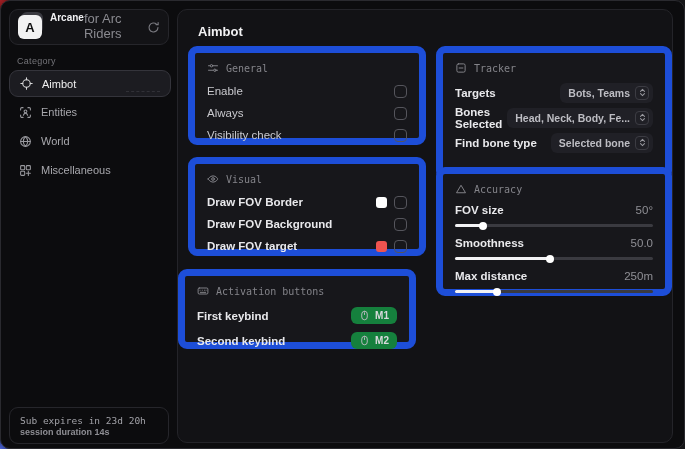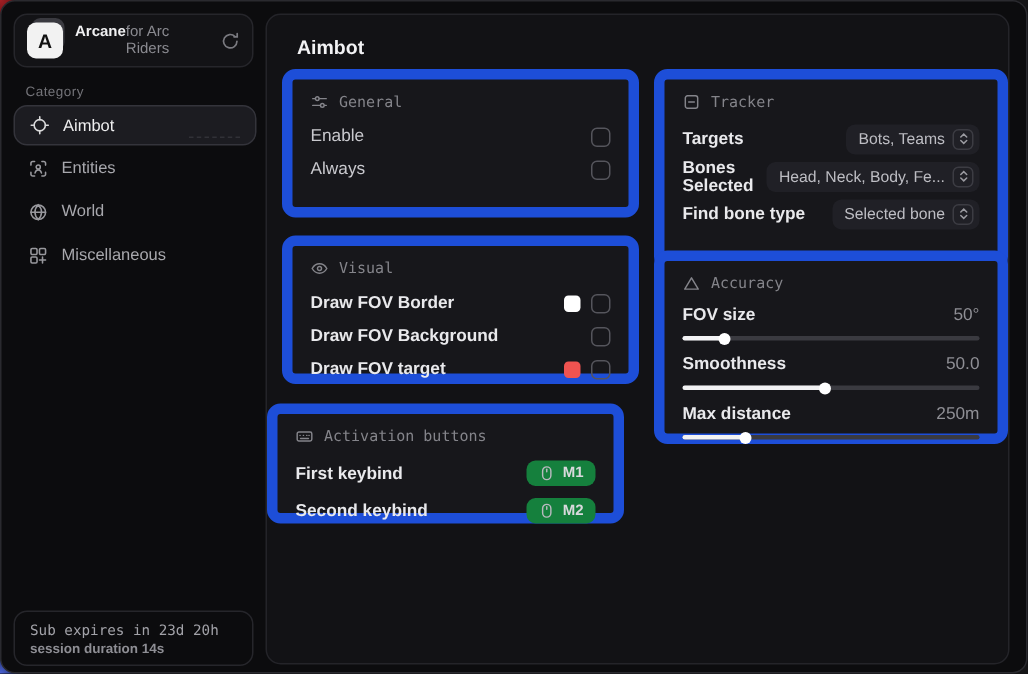--- a/index.html
+++ b/index.html
@@ -30,21 +30,21 @@
     background:#3a3a40; border-radius:6px;
   }
   .logo {
     position:absolute; left:0; top:0; width:24px; height:24px;
     background:#f2f2f2; border-radius:6px;
     display:flex; align-items:center; justify-content:center;
     font-weight:bold; font-size:13px; color:#111;
   }
   .sb-titles { display:flex; flex-direction:row; line-height:1.15; flex:1; }
   .sb-title { color:#f0f0f2; font-size:10px; font-weight:bold; }
-  .sb-subtitle { color:#8a8a90; font-size:10px; }
+  .sb-subtitle { color:#8a8a90; font-size:13px; }
   .sb-gear { color:#7a7a80; display:flex; }
 
   .category-label {
     position:absolute; left:16px; top:55px;
     color:#737378; font-size:9px; letter-spacing:.3px;
   }
   .nav { position:absolute; left:8px; top:69px; width:162px; }
   .nav-item {
     height:28px; display:flex; align-items:center; gap:9px;
     padding:0 10px; color:#a8a8ad; font-size:11px; border-radius:9px;
@@ -103,20 +103,21 @@
   .checkbox {
     width:13px; height:13px; border:1.5px solid #55555c; border-radius:4px;
     background:transparent;
   }
   .swatch { width:11px; height:11px; border-radius:3px; }
 
   .dropdown {
     display:flex; align-items:center; gap:5px;
     background:#202026; border-radius:6px; padding:3px 4px 3px 8px;
     max-width:152px;
+    font-weight:bold;
   }
   .dropdown-value {
     color:#bdbdc3; font-size:10.5px; white-space:nowrap; overflow:hidden;
     text-overflow:ellipsis;
   }
   .dd-chev {
     width:14px; height:14px; border:1px solid #3c3c43; border-radius:4px;
     display:flex; align-items:center; justify-content:center; color:#9a9aa0; flex:0 0 auto;
   }
 
@@ -229,20 +230,24 @@
         <span>General</span>
       </div>
       <div class="row">
         <span class="row-label">Enable</span>
         <span class="checkbox"></span>
       </div>
       <div class="row">
         <span class="row-label">Always</span>
         <span class="checkbox"></span>
       </div>
+      <div class="row">
+        <span class="row-label">Visibility check</span>
+        <span class="checkbox"></span>
+      </div>
     </div>
 
     <div class="card card-visual">
       <div class="card-head">
         <span class="hicon">
           <svg width="12" height="12" viewBox="0 0 16 16" fill="none" stroke="currentColor" stroke-width="1.3" stroke-linecap="round">
             <path d="M1.5 8s2.4-4.2 6.5-4.2S14.5 8 14.5 8 12.1 12.2 8 12.2 1.5 8 1.5 8z"></path>
               <circle cx="8" cy="8" r="1.8"></circle>
           </svg>
         </span>

